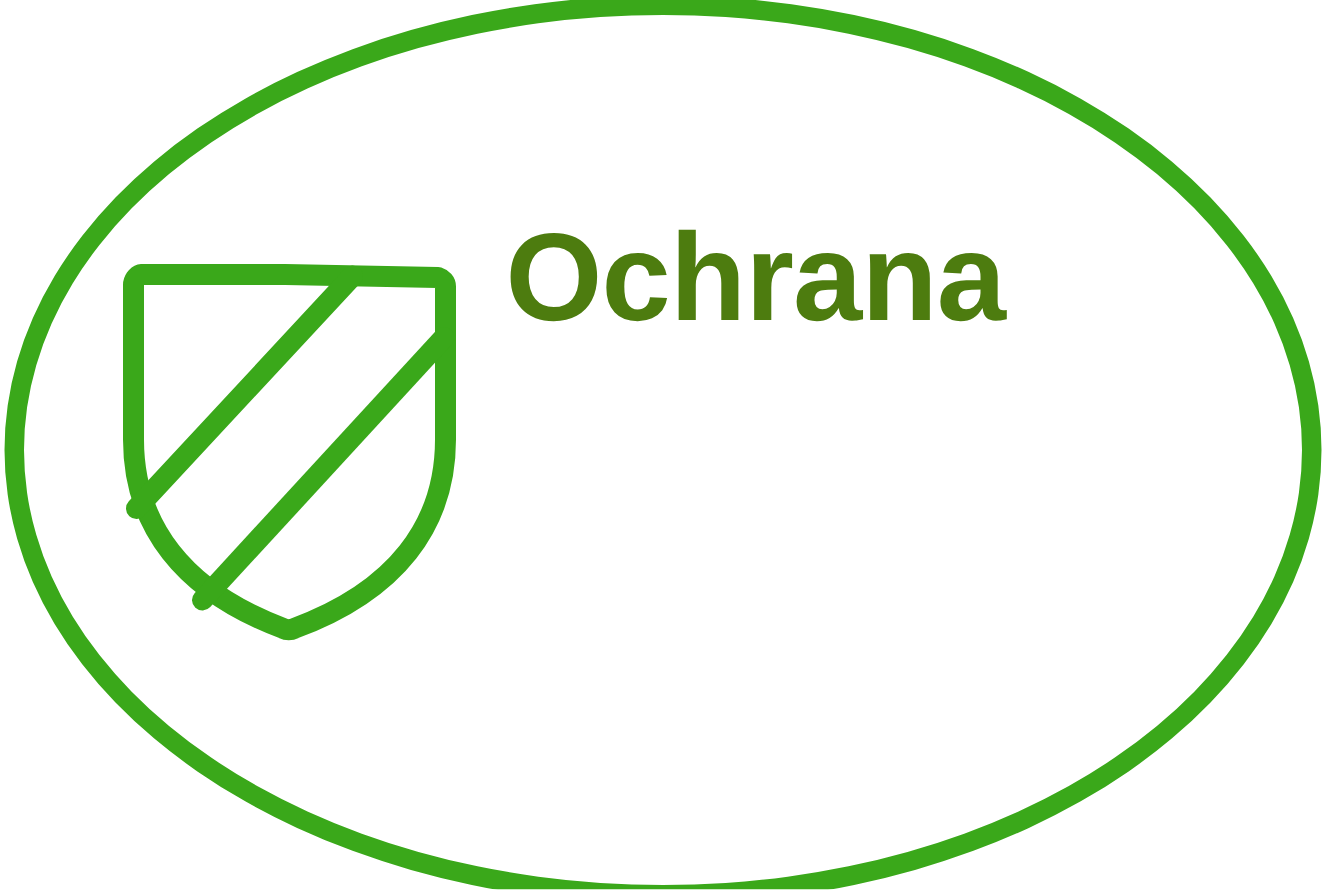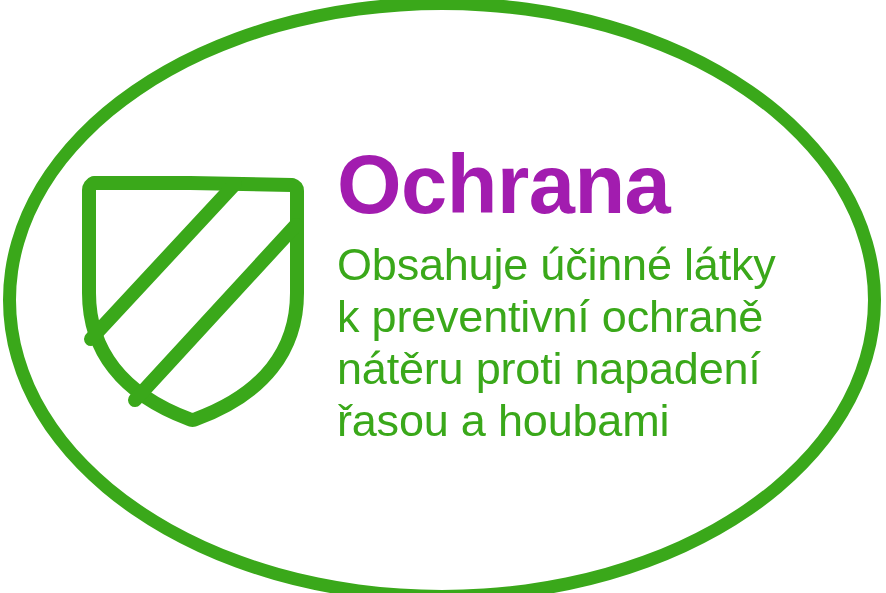--- a/index.html
+++ b/index.html
@@ -46,21 +46,21 @@
   .text-block {
     position: absolute;
     left: 337px;
     top: 141px;
     width: 470px;
   }
   .badge-title {
     font-size: 83px;
     font-weight: bold;
     line-height: 88px;
-    color: #a21caf;
+    color: #4d7c0f;
     letter-spacing: -0.5px;
     white-space: nowrap;
     margin: 0;
   }
   .badge-desc {
     margin: 0;
     padding-top: 10px;
   }
   .desc-line {
     font-size: 45px;
@@ -85,21 +85,15 @@
                L 219 121 C 219 178 186 222 118 247 C 116 248 113 248 111 247
                C 44 222 11 178 11 121 Z"></path>
 
       <path d="M13 167 L 157 12"></path>
       <path d="M57 228 L 218 53"></path>
     </svg>
   </div>
 
   <div class="text-block">
     <div class="badge-title">Ochrana</div>
-    <div class="badge-desc">
-      <div class="desc-line">Obsahuje účinné látky</div>
-      <div class="desc-line">k preventivní ochraně</div>
-      <div class="desc-line">nátěru proti napadení</div>
-      <div class="desc-line">řasou a houbami</div>
-    </div>
   </div>
 
 </div>
 
 </body></html>

